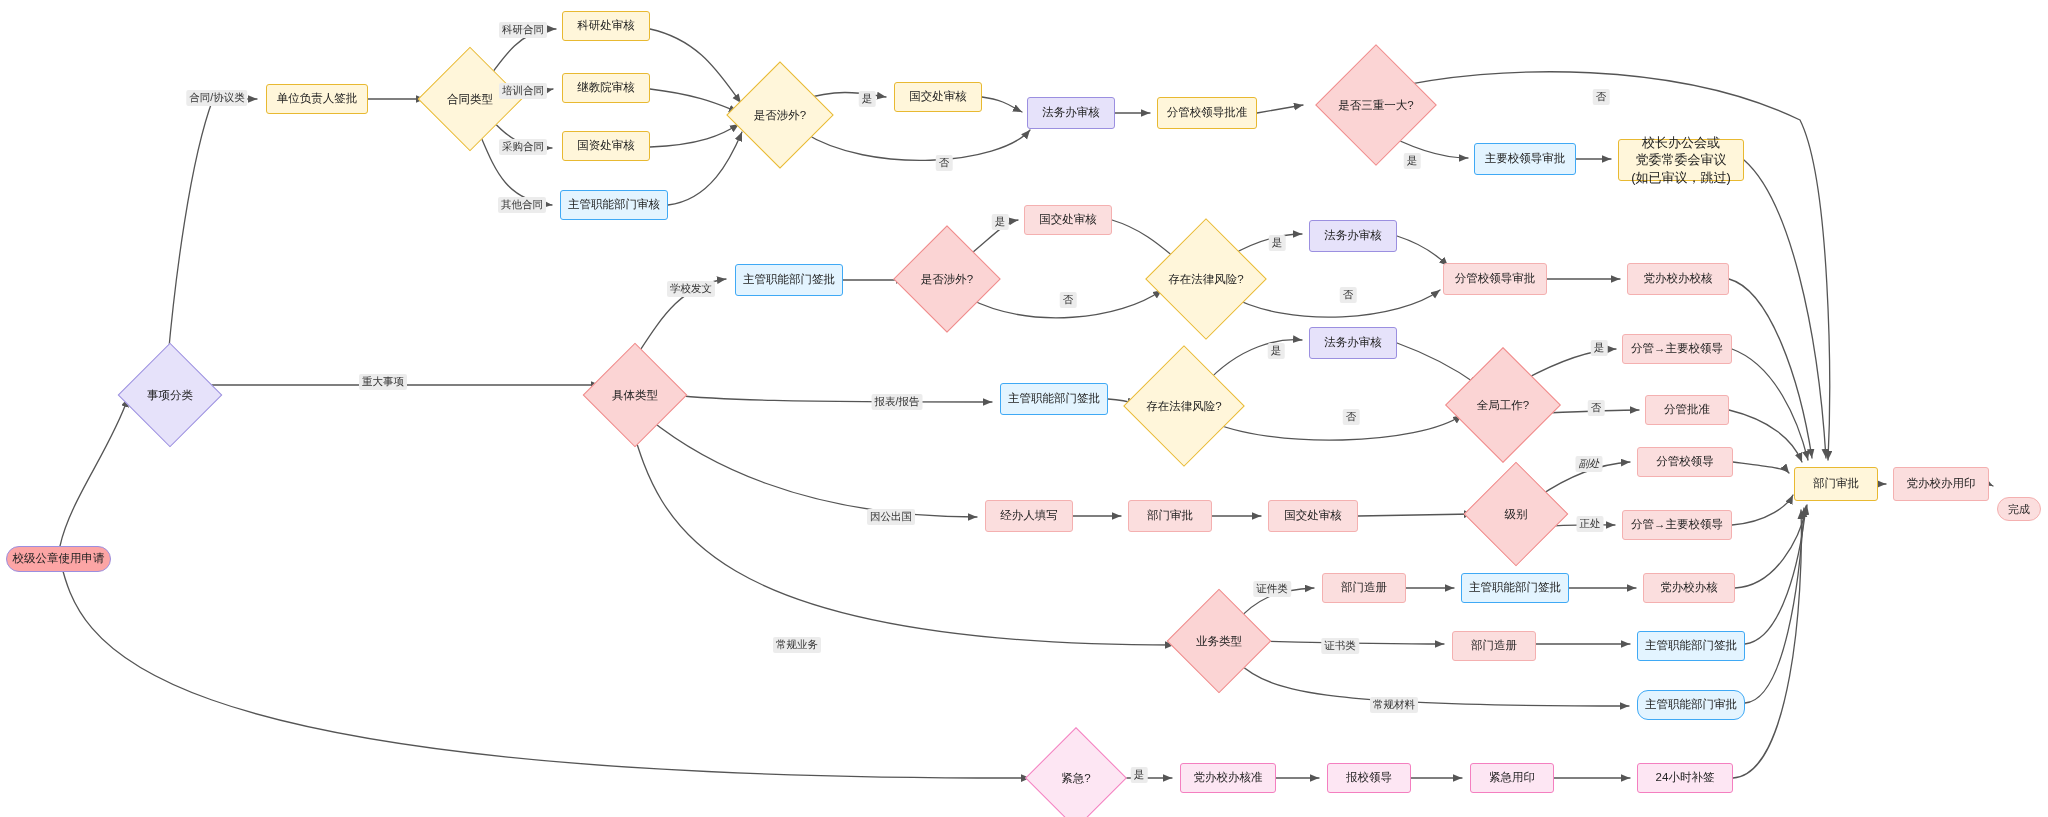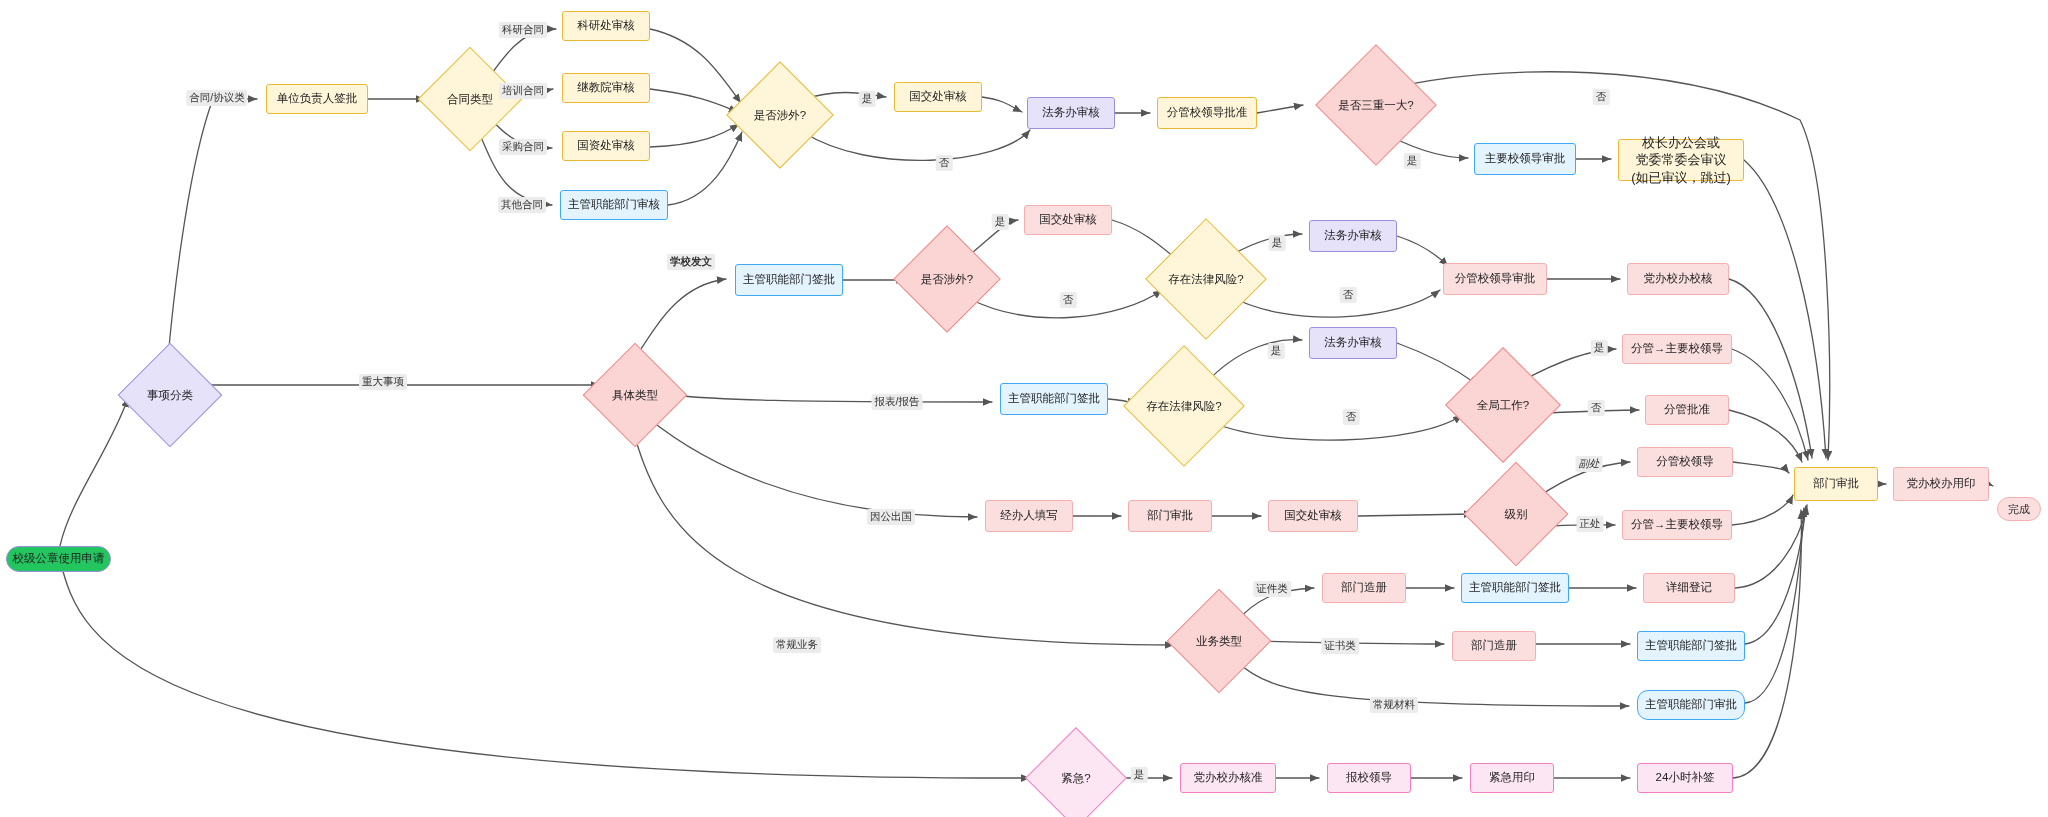--- a/index.html
+++ b/index.html
@@ -13,21 +13,21 @@
   .diamond-wrap{position:absolute;display:flex;align-items:center;justify-content:center;}
   .diamond-shape{position:absolute;left:0;top:0;width:100%;height:100%;transform:rotate(45deg);border-width:1.4px;border-style:solid;box-sizing:border-box;}
   .diamond-label{position:relative;z-index:2;font-size:11.5px;color:#222;white-space:nowrap;}
   
   .c-yellow{background:#fff6da;border-color:#e8b931;}
   .c-blue{background:#e3f4ff;border-color:#3fa9f5;}
   .c-purple{background:#e6e2fa;border-color:#9b8fe0;}
   .c-red{background:#fbd4d4;border-color:#f08a8a;}
   .c-redsoft{background:#fbdede;border-color:#f4b0b0;}
   .c-pink{background:#fde6f3;border-color:#f47fc0;}
-  .c-purplestart{background:#22c55e;border-color:#9b8fe0;}
+  .c-purplestart{background:#fca5a5;border-color:#9b8fe0;}
   .edge-label{position:absolute;font-size:10.5px;color:#333;background:#ececec;padding:1px 3px;border-radius:2px;white-space:nowrap;transform:translate(-50%,-50%);}
 </style>
 </head>
 <body>
 
 <div id="canvas">
   <svg id="edges" viewBox="0 0 2048 817">
     <defs>
       <marker id="arw" markerWidth="8" markerHeight="8" refX="7" refY="3" orient="auto" markerUnits="strokeWidth">
         <path d="M0,0 L7,3 L0,6 z" fill="#555"></path>
@@ -213,21 +213,21 @@
   <div class="node rect c-redsoft" style="left:1637px;top:447px;width:96px;height:30px;">分管校领导</div>
   <div class="node rect c-redsoft" style="left:1622px;top:510px;width:110px;height:30px;">分管→主要校领导</div>
 
   <div class="diamond-wrap" style="left:1182px;top:604px;width:74px;height:74px;">
     <div class="diamond-shape c-red"></div>
     <span class="diamond-label">业务类型</span>
   </div>
 
   <div class="node rect c-redsoft" style="left:1322px;top:573px;width:84px;height:30px;">部门造册</div>
   <div class="node rect c-blue" style="left:1461px;top:573px;width:108px;height:30px;">主管职能部门签批</div>
-  <div class="node rect c-redsoft" style="left:1643px;top:573px;width:92px;height:30px;">详细登记</div>
+  <div class="node rect c-redsoft" style="left:1643px;top:573px;width:92px;height:30px;">党办校办核</div>
   <div class="node rect c-redsoft" style="left:1452px;top:631px;width:84px;height:30px;">部门造册</div>
   <div class="node rect c-blue" style="left:1637px;top:631px;width:108px;height:30px;">主管职能部门签批</div>
   <div class="node rect c-blue" style="left:1637px;top:690px;width:108px;height:30px;border-radius:11px;">主管职能部门审批</div>
 
   <div class="diamond-wrap" style="left:1040px;top:742px;width:72px;height:72px;">
     <div class="diamond-shape c-pink"></div>
     <span class="diamond-label">紧急?</span>
   </div>
 
   <div class="node rect c-pink" style="left:1180px;top:763px;width:96px;height:30px;">党办校办核准</div>
@@ -242,21 +242,21 @@
   <div class="edge-label" style="left:217px;top:98px;">合同/协议类</div>
   <div class="edge-label" style="left:523px;top:30px;">科研合同</div>
   <div class="edge-label" style="left:523px;top:91px;">培训合同</div>
   <div class="edge-label" style="left:523px;top:147px;">采购合同</div>
   <div class="edge-label" style="left:522px;top:205px;">其他合同</div>
   <div class="edge-label" style="left:867px;top:99px;">是</div>
   <div class="edge-label" style="left:944px;top:163px;">否</div>
   <div class="edge-label" style="left:1601px;top:97px;">否</div>
   <div class="edge-label" style="left:1412px;top:161px;">是</div>
   <div class="edge-label" style="left:383px;top:382px;">重大事项</div>
-  <div class="edge-label" style="left:691px;top:262px;font-weight:bold;">学校发文</div>
+  <div class="edge-label" style="left:691px;top:289px;">学校发文</div>
   <div class="edge-label" style="left:1000px;top:222px;">是</div>
   <div class="edge-label" style="left:1068px;top:300px;">否</div>
   <div class="edge-label" style="left:1277px;top:243px;">是</div>
   <div class="edge-label" style="left:1348px;top:295px;">否</div>
   <div class="edge-label" style="left:897px;top:402px;">报表/报告</div>
   <div class="edge-label" style="left:1276px;top:351px;">是</div>
   <div class="edge-label" style="left:1351px;top:417px;">否</div>
   <div class="edge-label" style="left:1599px;top:348px;">是</div>
   <div class="edge-label" style="left:1596px;top:408px;">否</div>
   <div class="edge-label" style="left:891px;top:517px;">因公出国</div>

